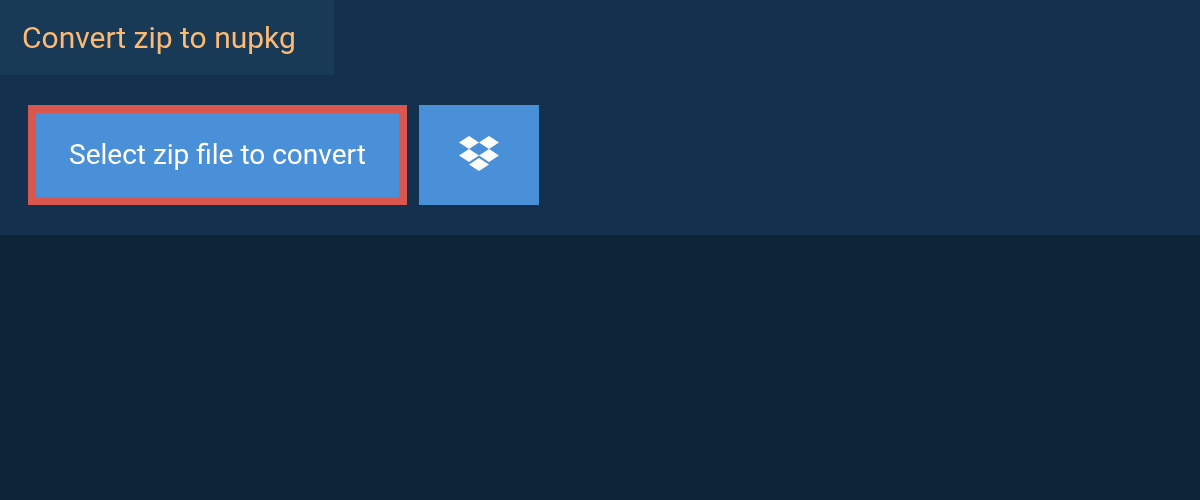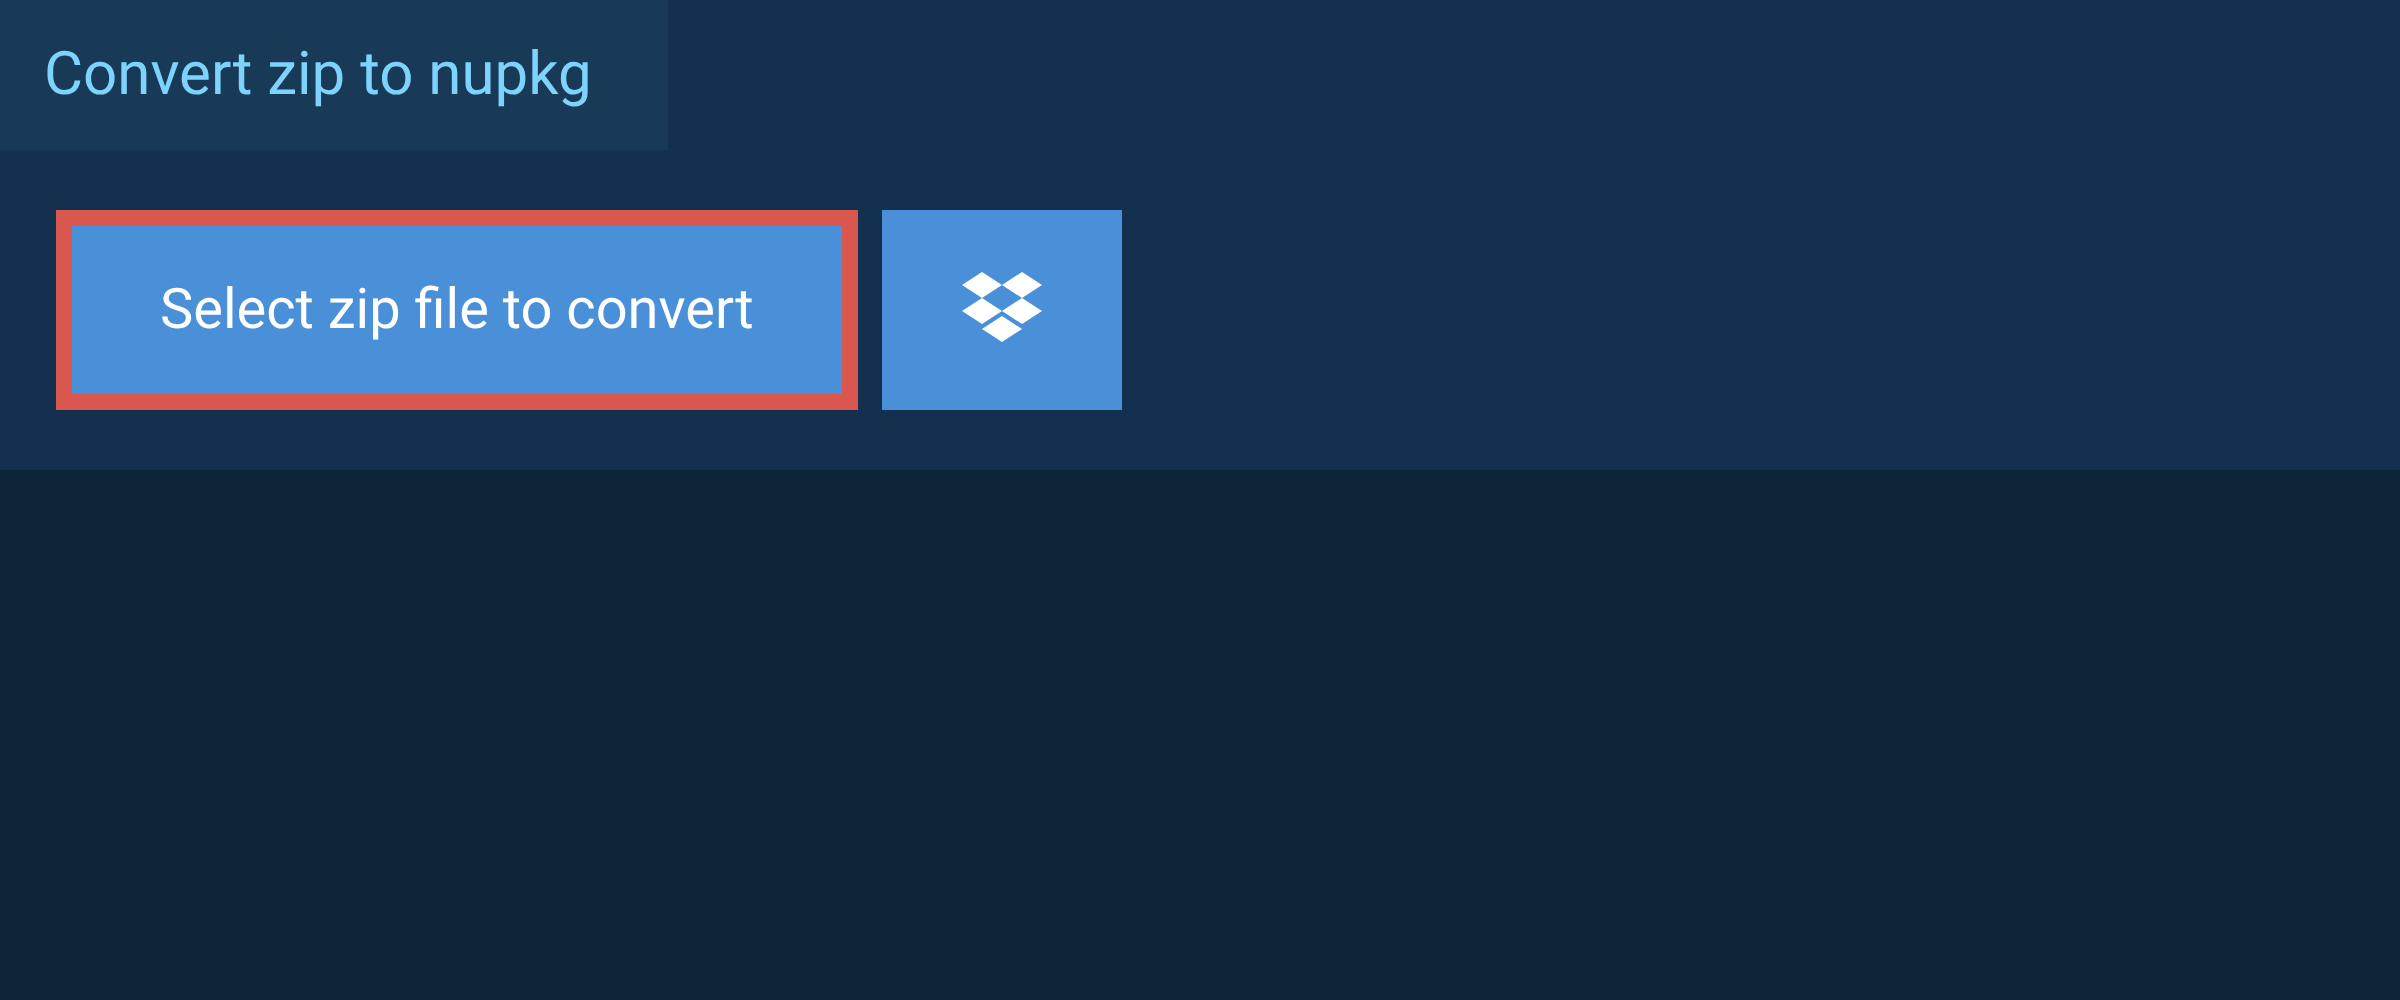--- a/index.html
+++ b/index.html
@@ -16,36 +16,36 @@
     }
     .panel {
       background: #13314f;
       width: 100%;
       padding-bottom: 0;
     }
     .header-tab {
       display: inline-block;
       background: #193a56;
       padding: 20px 38px 20px 22px;
-      color: #7dd3fc;
+      color: #fdba74;
       font-size: 30px;
       font-weight: 400;
     }
     .button-row {
       display: flex;
       align-items: stretch;
       padding: 30px 0 30px 28px;
       gap: 12px;
     }
     .select-button {
       background: #4a90d9;
       color: #ffffff;
       font-size: 28px;
       font-weight: 400;
-      padding: 28px 44px;
+      padding: 28px 33px;
       border: 8px solid #d9574e;
       cursor: pointer;
       display: flex;
       align-items: flex-start;
       justify-content: center;
       line-height: 1;
     }
     .dropbox-button {
       background: #4a90d9;
       width: 120px;

